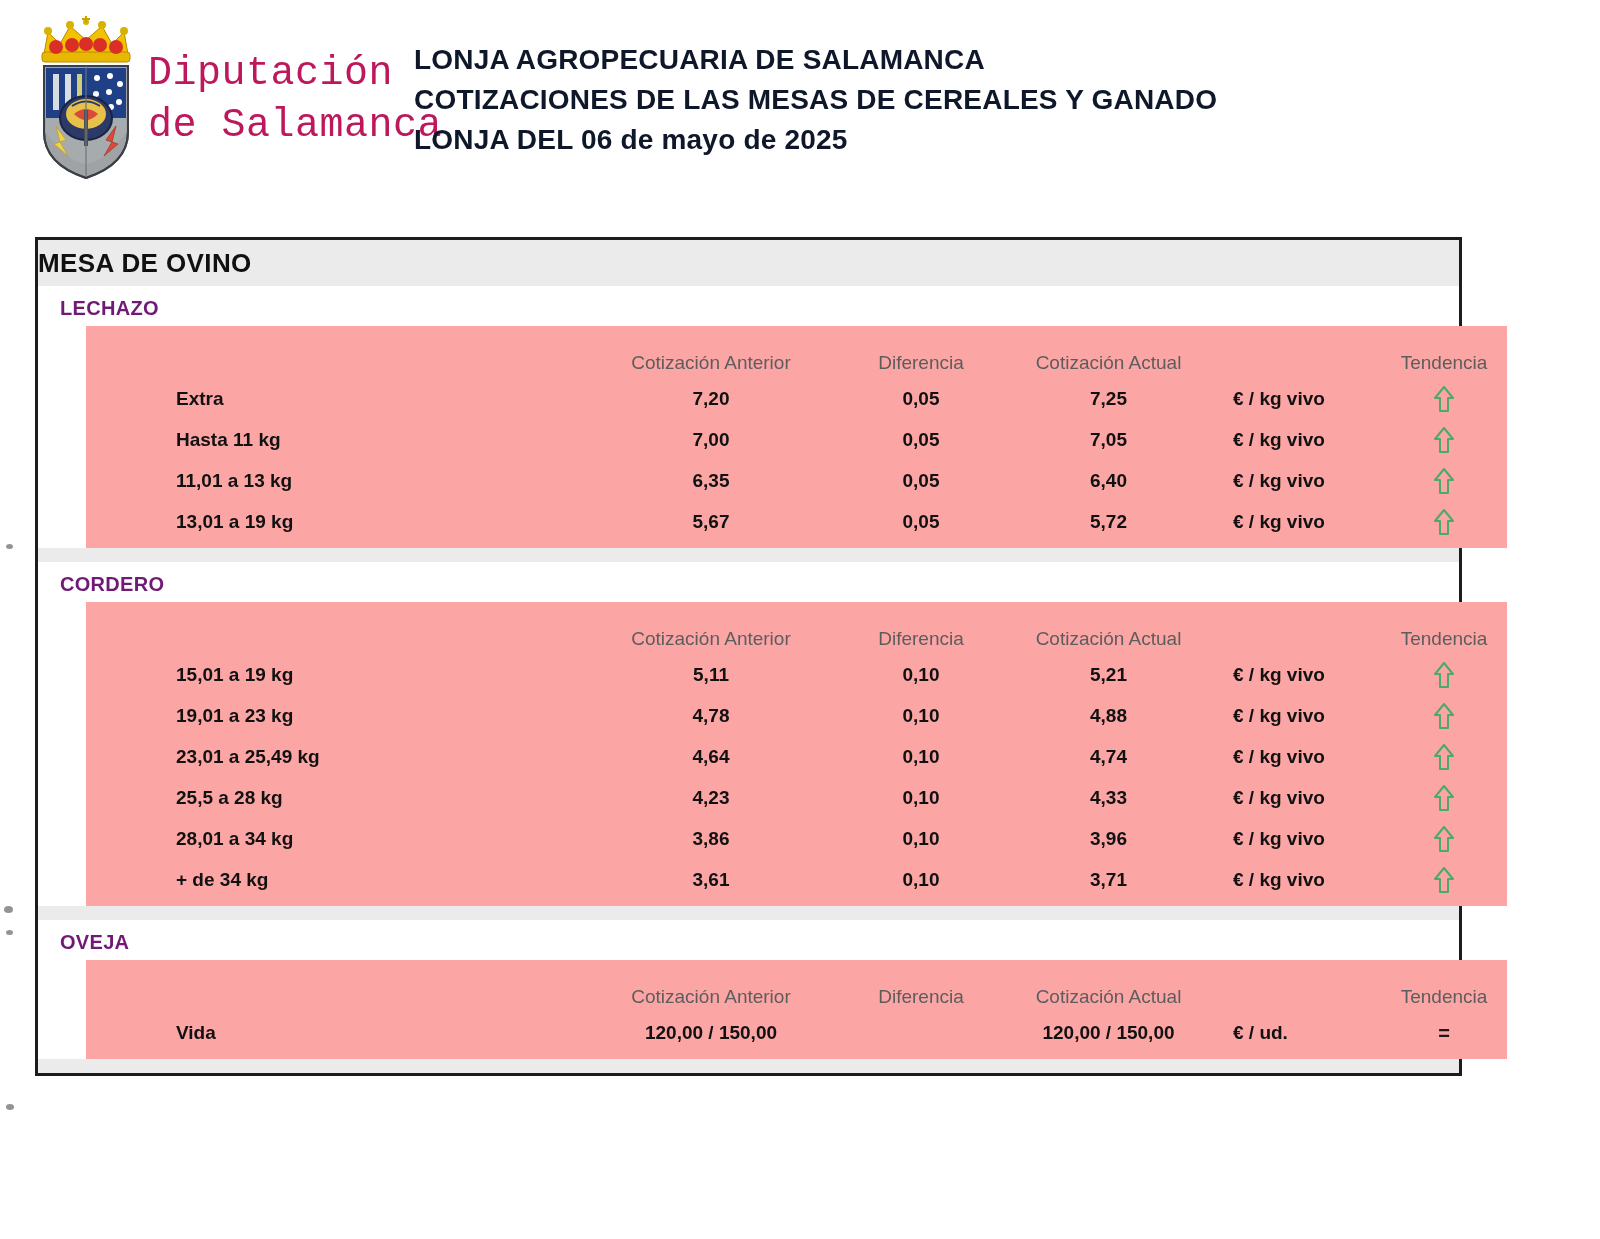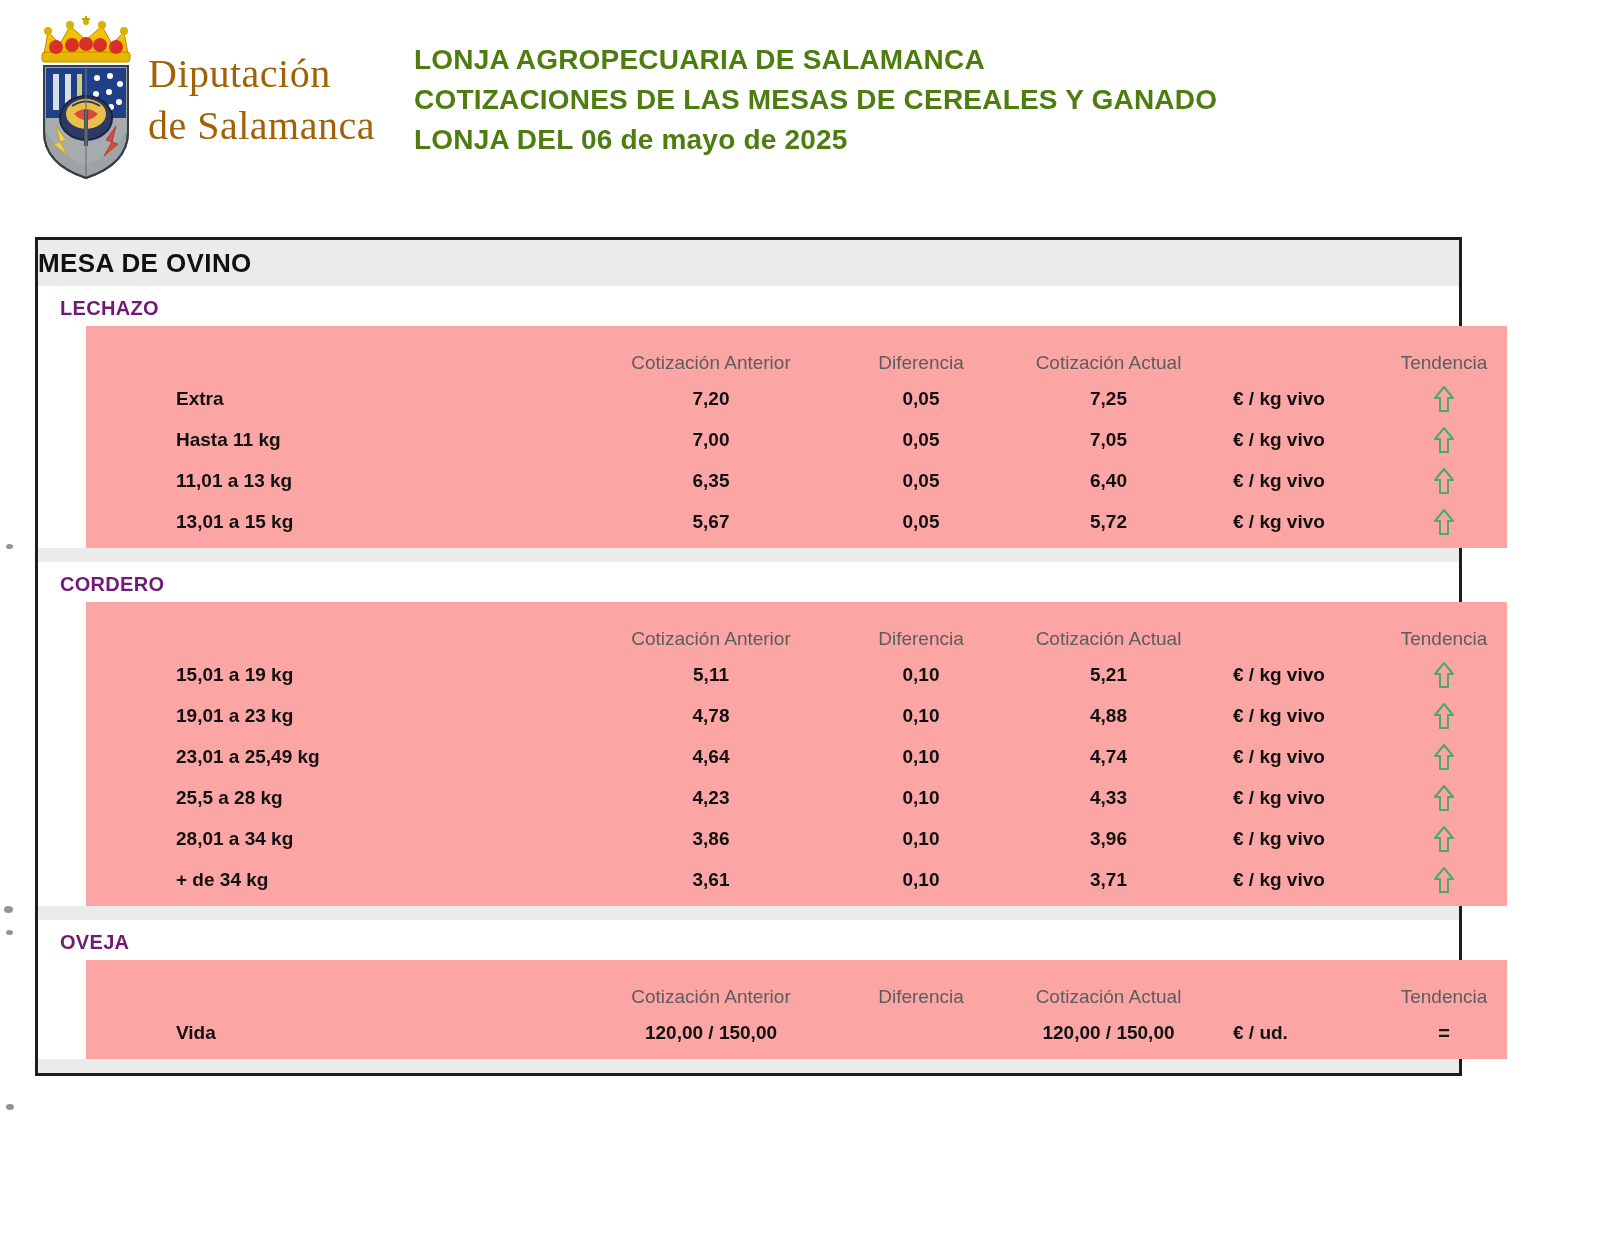--- a/index.html
+++ b/index.html
@@ -30,38 +30,38 @@
     top: 14px;
     width: 112px;
     height: 168px;
   }
   .crest svg { display: block; width: 112px; height: 168px; }
 
   .dip-name {
     position: absolute;
     left: 148px;
     top: 48px;
-    font-family: Liberation Serif, serif;
+    font-family: Liberation Mono, monospace;
     font-size: 40px;
     line-height: 52px;
-    color: #a16207;
+    color: #be185d;
     letter-spacing: 0.5px;
     white-space: nowrap;
   }
   .dip-name .line2 { display: block; }
 
   .doc-title {
     position: absolute;
     left: 414px;
     top: 40px;
     font-family: "Liberation Sans", sans-serif;
     font-weight: bold;
     font-size: 28px;
     line-height: 40px;
-    color: #4d7c0f;
+    color: #0f172a;
     letter-spacing: 0.2px;
     white-space: nowrap;
   }
   .doc-title .t-line { display: block; }
 
   
   .sheet {
     position: absolute;
     left: 35px;
     top: 237px;
@@ -292,21 +292,21 @@
             <td class="d-concept">11,01 a 13 kg</td>
             <td>6,35</td>
             <td>0,05</td>
             <td>6,40</td>
             <td class="d-unit">€ / kg vivo</td>
             <td><span class="arrow-up"><svg viewBox="0 0 20 26" xmlns="http://www.w3.org/2000/svg">
                   <path d="M10 1 L19 12 L14 12 L14 25 L6 25 L6 12 L1 12 Z" fill="none" stroke="#4aa96c" stroke-width="2" stroke-linejoin="round"></path>
                 </svg></span></td>
           </tr>
           <tr class="data-row">
-            <td class="d-concept">13,01 a 15 kg</td>
+            <td class="d-concept">13,01 a 19 kg</td>
             <td>5,67</td>
             <td>0,05</td>
             <td>5,72</td>
             <td class="d-unit">€ / kg vivo</td>
             <td><span class="arrow-up"><svg viewBox="0 0 20 26" xmlns="http://www.w3.org/2000/svg">
                   <path d="M10 1 L19 12 L14 12 L14 25 L6 25 L6 12 L1 12 Z" fill="none" stroke="#4aa96c" stroke-width="2" stroke-linejoin="round"></path>
                 </svg></span></td>
           </tr>
         </tbody>
       </table>

